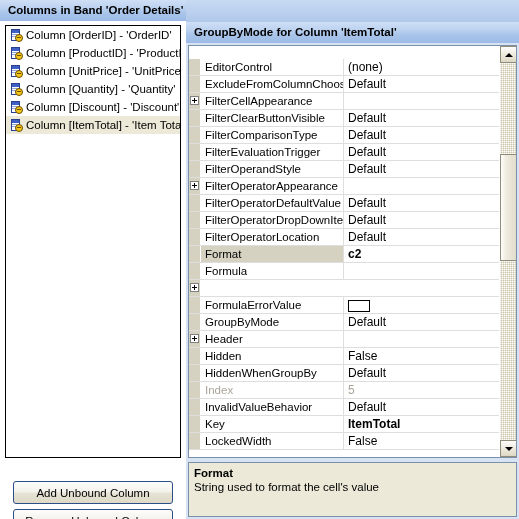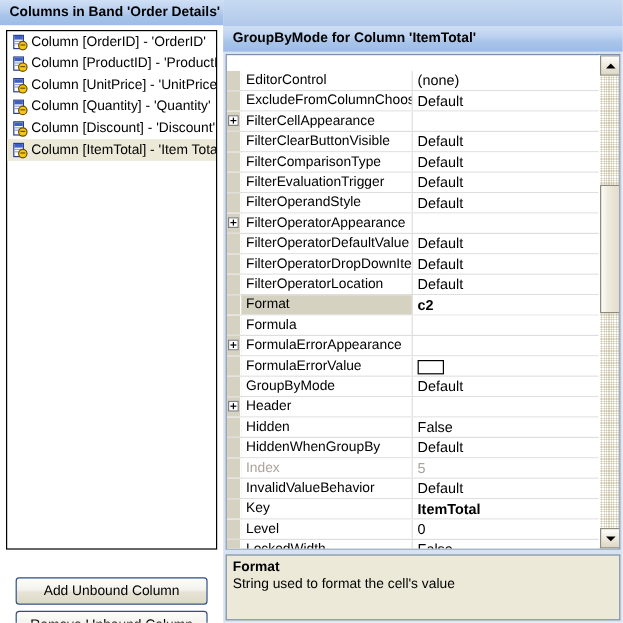--- a/index.html
+++ b/index.html
@@ -467,21 +467,20 @@
         </div>
         <div class="prop-row">
           <div class="cell-gutter"></div>
           <div class="cell-name">Formula</div>
           <div class="cell-value"></div>
         </div>
         <div class="prop-row">
           <div class="cell-gutter">
             <span class="expander"></span>
           </div>
-          <div class="cell-name">FormulaErrorAppearance</div>
           <div class="cell-value"></div>
         </div>
         <div class="prop-row">
           <div class="cell-gutter"></div>
           <div class="cell-name">FormulaErrorValue</div>
           <div class="cell-value"><span class="swatch-box"></span></div>
         </div>
         <div class="prop-row">
           <div class="cell-gutter"></div>
           <div class="cell-name">GroupByMode</div>
@@ -514,25 +513,20 @@
           <div class="cell-name">InvalidValueBehavior</div>
           <div class="cell-value">Default</div>
         </div>
         <div class="prop-row bold-value">
           <div class="cell-gutter"></div>
           <div class="cell-name">Key</div>
           <div class="cell-value">ItemTotal</div>
         </div>
         <div class="prop-row">
           <div class="cell-gutter"></div>
-          <div class="cell-name">Level</div>
-          <div class="cell-value">0</div>
-        </div>
-        <div class="prop-row">
-          <div class="cell-gutter"></div>
           <div class="cell-name">LockedWidth</div>
           <div class="cell-value">False</div>
         </div>
       </div>
 
     <div id="vscroll">
       <div id="vscroll-track"></div>
       <div id="sb-up" class="sb-btn">
         <span class="sb-arrow"></span>
       </div>

